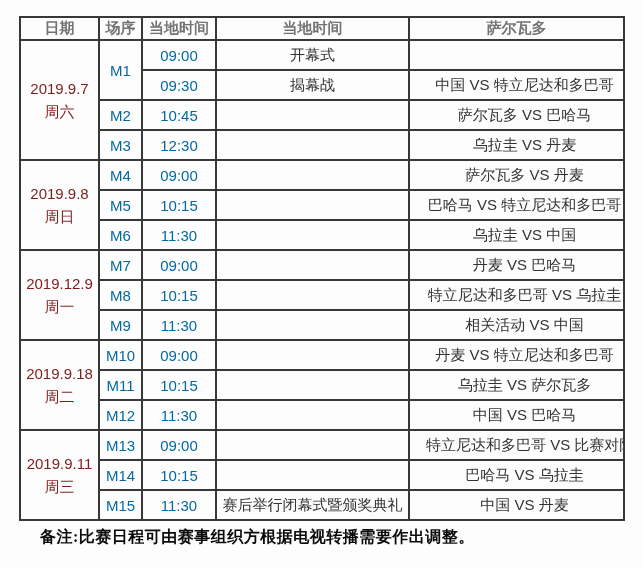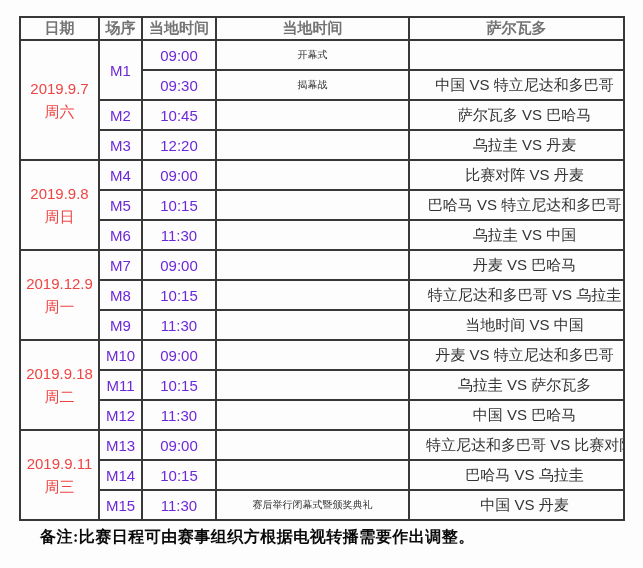--- a/index.html
+++ b/index.html
@@ -36,24 +36,24 @@
   }
   .schedule th {
     height: 21px;
     font-weight: bold;
     color: #737373;
     font-size: 15px;
   }
   .schedule tbody td { height: 28px; }
   td.date-cell {
     line-height: 23px;
-    color: #ef4444;
-  }
-  td.match-cell, td.time-cell { color: #6d28d9; margin-left: 25px; }
-  td.activity-cell { font-size: 10px; }
+    color: #7f1d1d;
+  }
+  td.match-cell, td.time-cell { color: #0369a1; margin-left: 25px; }
+  td.activity-cell { font-size: 15px; }
   td.fixture-cell { font-size: 15px; padding-left: 16px; }
   .note {
     position: absolute;
     left: 40px;
     top: 527px;
     font-size: 16px;
     font-weight: bold;
     color: #0a0a0a;
     letter-spacing: 0.5px;
     white-space: nowrap;
@@ -98,34 +98,34 @@
         <td class="fixture-cell">中国 VS 特立尼达和多巴哥</td>
       </tr>
       <tr>
         <td class="match-cell">M2</td>
         <td class="time-cell">10:45</td>
         <td class="activity-cell"></td>
         <td class="fixture-cell">萨尔瓦多 VS 巴哈马</td>
       </tr>
       <tr>
         <td class="match-cell">M3</td>
-        <td class="time-cell">12:20</td>
+        <td class="time-cell">12:30</td>
         <td class="activity-cell"></td>
         <td class="fixture-cell">乌拉圭 VS 丹麦</td>
       </tr>
 
       <tr>
         <td class="date-cell" rowspan="3">
           <div>2019.9.8</div>
           <div>周日</div>
         </td>
         <td class="match-cell">M4</td>
         <td class="time-cell">09:00</td>
         <td class="activity-cell"></td>
-        <td class="fixture-cell">比赛对阵 VS 丹麦</td>
+        <td class="fixture-cell">萨尔瓦多 VS 丹麦</td>
       </tr>
       <tr>
         <td class="match-cell">M5</td>
         <td class="time-cell">10:15</td>
         <td class="activity-cell"></td>
         <td class="fixture-cell">巴哈马 VS 特立尼达和多巴哥</td>
       </tr>
       <tr>
         <td class="match-cell">M6</td>
         <td class="time-cell">11:30</td>
@@ -146,21 +146,21 @@
       <tr>
         <td class="match-cell">M8</td>
         <td class="time-cell">10:15</td>
         <td class="activity-cell"></td>
         <td class="fixture-cell">特立尼达和多巴哥 VS 乌拉圭</td>
       </tr>
       <tr>
         <td class="match-cell">M9</td>
         <td class="time-cell">11:30</td>
         <td class="activity-cell"></td>
-        <td class="fixture-cell">当地时间 VS 中国</td>
+        <td class="fixture-cell">相关活动 VS 中国</td>
       </tr>
 
       <tr>
         <td class="date-cell" rowspan="3">
           <div>2019.9.18</div>
           <div>周二</div>
         </td>
         <td class="match-cell">M10</td>
         <td class="time-cell">09:00</td>
         <td class="activity-cell"></td>

